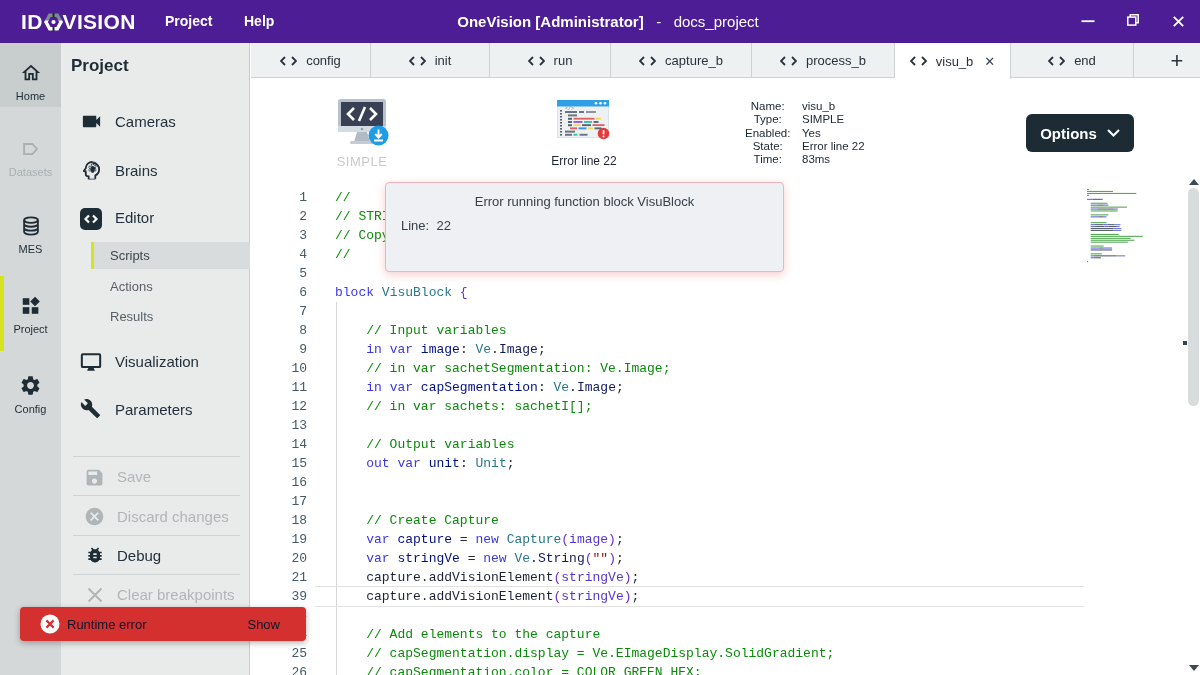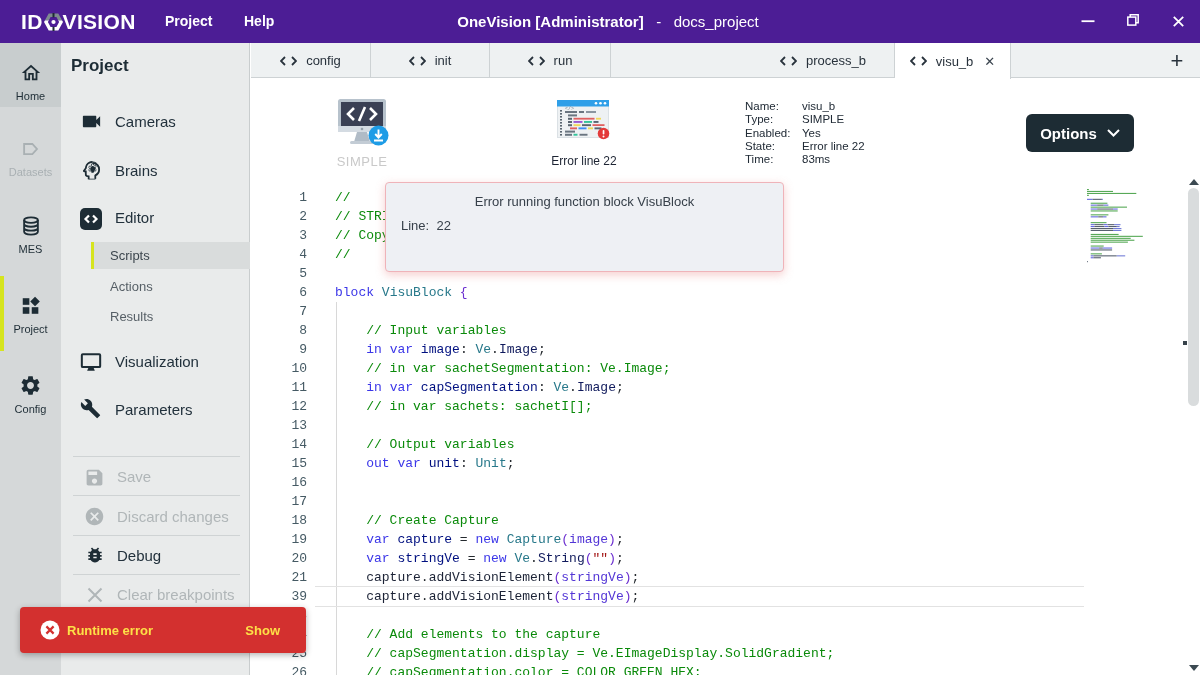--- a/index.html
+++ b/index.html
@@ -58,23 +58,23 @@
   .a { color:#5336d6; } .s { color:#a31515; }
   #indent-guide { position:absolute; left:85px; top:302px; width:1px; height:373px; background:#d8d8d8; }
   .hline { position:absolute; left:64px; width:769px; height:1px; background:#e2e2e2; }
 
   
   #tooltip { position:absolute; left:385px; top:182px; width:399px; height:90px; background:#eef0f4;
              border:1px solid #efb3b9; border-radius:4px; z-index:5;
              box-shadow:0 3px 10px rgba(229,115,115,0.35); font-size:13px; color:#37404a; }
 
   
-  #toast { position:absolute; left:20px; top:607px; width:286px; height:46px; background:#d3302f;
-           border-radius:4px; z-index:6; box-shadow:0 2px 6px rgba(0,0,0,0.3); color:#fde047;
-           font-size:13px; font-weight:bold; display:flex; align-items:center; }
+  #toast { position:absolute; left:20px; top:607px; width:286px; height:34px; background:#d3302f;
+           border-radius:4px; z-index:6; box-shadow:0 2px 6px rgba(0,0,0,0.3); color:#0f172a;
+           font-size:13px; font-weight:normal; display:flex; align-items:center; }
 
   
   #sbtrack { position:absolute; left:1188px; top:188px; width:11px; height:218px; background:#d9dcdd;
              border-radius:6px; }
   .tri-up { width:0; height:0; border-left:5px solid transparent; border-right:5px solid transparent;
             border-bottom:6px solid #3c4a52; }
   .tri-dn { width:0; height:0; border-left:5px solid transparent; border-right:5px solid transparent;
             border-top:6px solid #3c4a52; }
 </style>
 </head>
@@ -252,26 +252,32 @@
 <div id="tabbar">
   <div class="tab" style="left:0; width:120px;"><svg width="17" height="10" viewBox="0 0 17 10">
         <path d="M5 1 L1 5 L5 9 M12 1 L16 5 L12 9" fill="none" stroke="#28323c" stroke-width="1.8"></path>
       </svg>config</div>
   <div class="tab" style="left:239px; width:121px;"><svg width="17" height="10" viewBox="0 0 17 10">
         <path d="M5 1 L1 5 L5 9 M12 1 L16 5 L12 9" fill="none" stroke="#28323c" stroke-width="1.8"></path>
       </svg>run</div>
   <div class="tab" style="left:120px; width:119px;"><svg width="17" height="10" viewBox="0 0 17 10">
         <path d="M5 1 L1 5 L5 9 M12 1 L16 5 L12 9" fill="none" stroke="#28323c" stroke-width="1.8"></path>
       </svg>init</div>
+  <div class="tab" style="left:360px; width:141px;"><svg width="17" height="10" viewBox="0 0 17 10">
+        <path d="M5 1 L1 5 L5 9 M12 1 L16 5 L12 9" fill="none" stroke="#28323c" stroke-width="1.8"></path>
+      </svg>capture_b</div>
   <div class="tab" style="left:501px; width:143px;"><svg width="17" height="10" viewBox="0 0 17 10">
         <path d="M5 1 L1 5 L5 9 M12 1 L16 5 L12 9" fill="none" stroke="#28323c" stroke-width="1.8"></path>
       </svg>process_b</div>
   <div class="tab active" style="left:644px; width:116px;"><svg width="17" height="10" viewBox="0 0 17 10">
         <path d="M5 1 L1 5 L5 9 M12 1 L16 5 L12 9" fill="none" stroke="#28323c" stroke-width="1.8"></path>
       </svg>visu_b<span class="tabx">✕</span></div>
+  <div class="tab" style="left:760px; width:123px;"><svg width="17" height="10" viewBox="0 0 17 10">
+        <path d="M5 1 L1 5 L5 9 M12 1 L16 5 L12 9" fill="none" stroke="#28323c" stroke-width="1.8"></path>
+      </svg>end</div>
   <div id="plus" style="left:903px; width:46px;">+</div>
 </div>
 
 <div id="header">
 
   <div class="abs" style="left:337px; top:98px;">
     <svg width="52" height="50" viewBox="0 0 52 50">
       <rect x="1" y="1" width="48" height="33" rx="2.5" fill="#b7c2cc"></rect>
       <rect x="4" y="4" width="42" height="24" fill="#3a4054"></rect>
       <path d="M17 10 L11 16 L17 22 M33 10 L39 16 L33 22 M28 9 L22 23" fill="none" stroke="#fff" stroke-width="2.6"></path>
@@ -327,21 +333,21 @@
       <rect x="8" y="33.8" width="7" height="2" fill="#6a7580"></rect>
         <rect x="16.5" y="33.8" width="4" height="1.9" fill="#35c49a"></rect>
         <rect x="22.5" y="33.8" width="8" height="1.9" fill="#6a7580"></rect>
       <circle cx="46.5" cy="33.5" r="5.8" fill="#e33a3a"></circle>
       <rect x="45.7" y="30" width="1.7" height="4.6" rx="0.8" fill="#fff"></rect>
         <circle cx="46.5" cy="36.5" r="1" fill="#fff"></circle>
     </svg>
   </div>
   <div class="blklabel" style="left:548px; top:154px; width:72px; color:#1d2433; font-size:12px;">Error line 22</div>
 
-  <div class="info" style="left:745px; top:100px;">Name:<br>Type:<br>Enabled:<br>State:<br>Time:</div>
+  <div class="info" style="left:745px; top:100px;text-align:center;">Name:<br>Type:<br>Enabled:<br>State:<br>Time:</div>
   <div class="info" style="left:802px; top:100px;">visu_b<br>SIMPLE<br>Yes<br>Error line 22<br>83ms</div>
 
   <div id="optbtn">Options <svg width="13" height="8" viewBox="0 0 13 8">
         <path d="M1 1 L6.5 6.5 L12 1" fill="none" stroke="#fff" stroke-width="2"></path>
       </svg></div>
 </div>
 
 <div id="tooltip">
   <div style="text-align:center; margin-top:11px;">Error running function block VisuBlock</div>
   <div style="margin:9px 0 0 15px;">Line:&nbsp;&nbsp;22</div>

